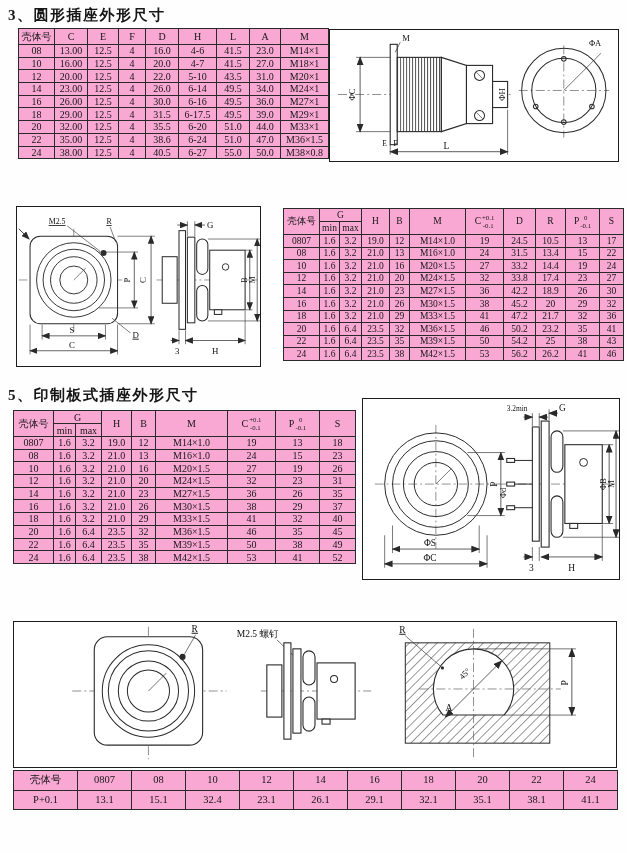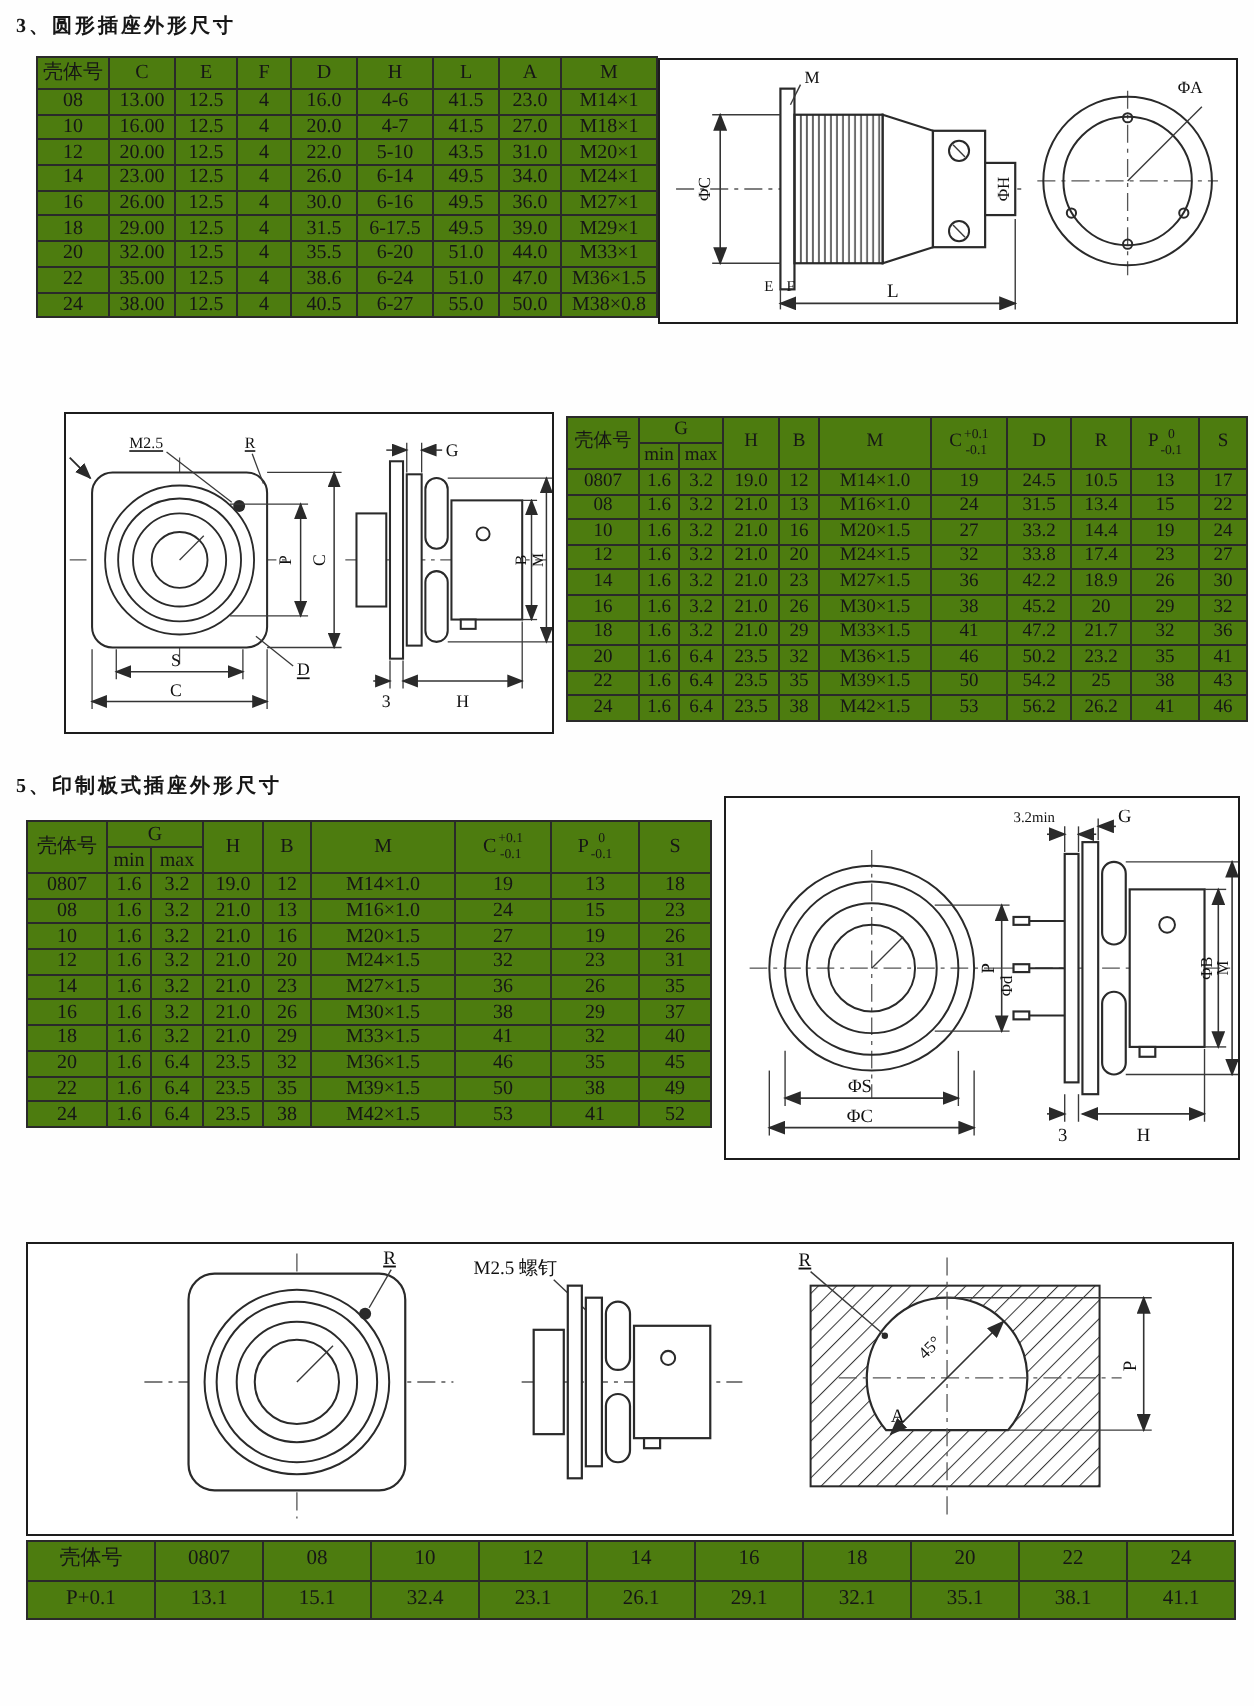--- a/index.html
+++ b/index.html
@@ -1,25 +1,25 @@
 <!DOCTYPE html>
 <html><head>
 <meta charset="utf-8">
 <style>
   * { margin:0; padding:0; box-sizing:border-box; }
   html,body { background:#ffffff; }
   body { width:627px; height:853px; position:relative; overflow:hidden;
          font-family:"Liberation Serif", serif; color:#161616; }
   .page { position:absolute; inset:0; background:#fefefe; }
 
-  .sec-title { position:absolute; font-size:10px; font-weight:bold;
+  .sec-title { position:absolute; font-size:15px; font-weight:bold;
                letter-spacing:1.5px; white-space:nowrap; }
 
   table { border-collapse:collapse; table-layout:fixed; position:absolute;
-          background:#4d7c0f; border:1.6px solid #1c1c1c; }
+          background:#f9a8d4; border:1.6px solid #1c1c1c; }
   th, td { border:1px solid #2a2a2a; text-align:center; vertical-align:middle;
            font-weight:normal; font-size:10px; line-height:1.1;
            white-space:nowrap; overflow:hidden; padding:0; }
 
   .t3 { left:18px; top:28px; width:310px; }
   .t3 th { height:16px; } .t3 td { height:12.7px; }
 
   .t4 { left:283px; top:208px; width:340px; }
   .t4 thead th { height:13px; } .t4 td { height:12.6px; }
   .t4 th, .t4 td { font-size:9.5px; }
@@ -225,21 +225,21 @@
       <circle class="ln" cx="205" cy="76" r="2.3"></circle>
       <circle class="ln" cx="261" cy="76" r="2.3"></circle>
       <circle class="ln" cx="233" cy="91.5" r="2.3"></circle>
       <line class="thin" x1="233" y1="60" x2="264" y2="29"></line>
       <line class="thin" x1="264" y1="29" x2="270" y2="23"></line>
       <text class="t8" x="258" y="16">ΦA</text>
     </svg>
   </div>
 
 
-  <div class="drawbox" style="left:32px; top:206px; width:245px; height:161px;">
+  <div class="drawbox" style="left:16px; top:206px; width:245px; height:161px;">
     <svg viewBox="0 0 261 156">
       <defs>
         <marker id="a4" markerWidth="9" markerHeight="7" refX="8" refY="3.5" orient="auto-start-reverse" markerUnits="userSpaceOnUse">
             <path d="M0,0L9,3.5L0,7Z" class="fil"></path>
           </marker>
       </defs>
 
       <line class="cl" x1="2" y1="71" x2="118" y2="71"></line>
       <line class="cl" x1="61" y1="16" x2="61" y2="130"></line>
       <rect class="sh" x="14" y="24" width="94" height="94" rx="11"></rect>

